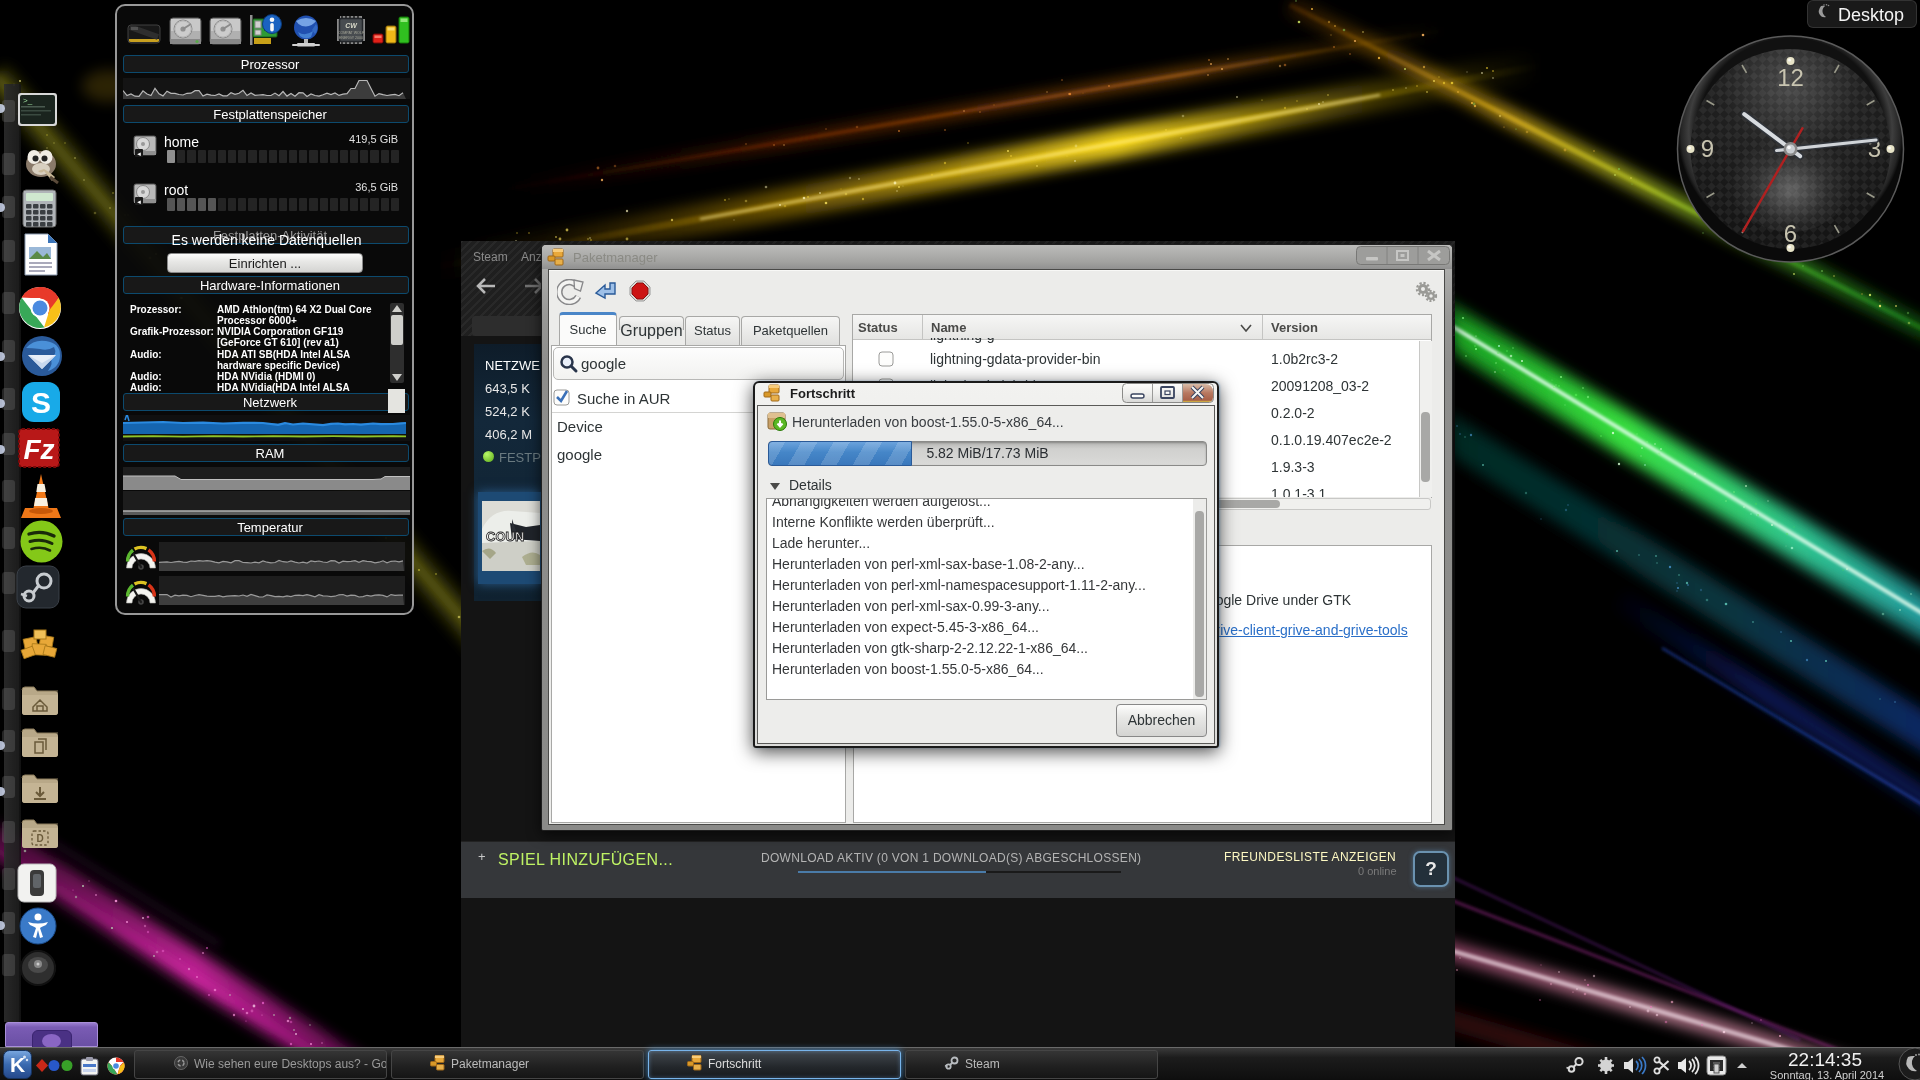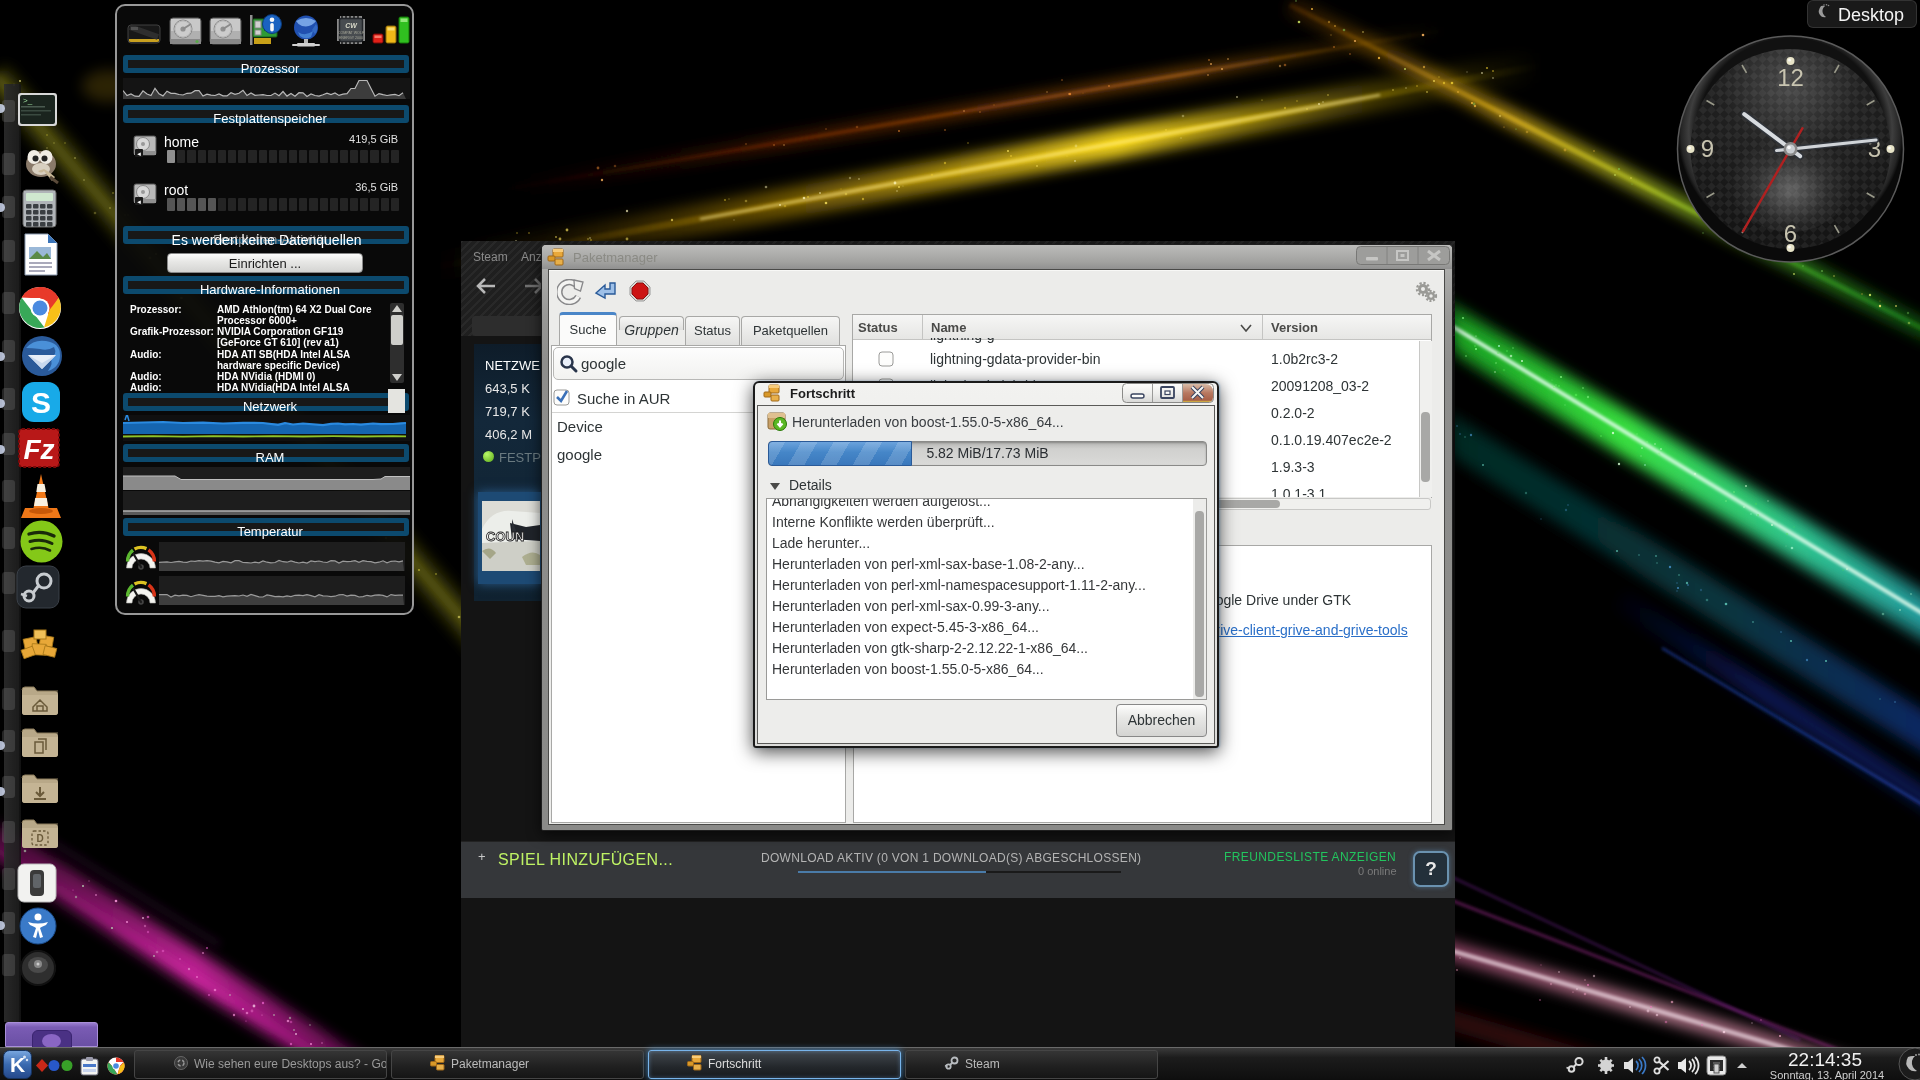--- a/index.html
+++ b/index.html
@@ -1,20 +1,20 @@
 <!DOCTYPE html>
 <html><head><meta charset="utf-8">
 <style>
 *{margin:0;padding:0;box-sizing:border-box;font-family:"Liberation Sans",sans-serif;}
 html,body{width:1920px;height:1080px;overflow:hidden;background:#000;position:relative;}
 .abs{position:absolute;}
 
 #widget{left:115px;top:4px;width:299px;height:611px;background:rgba(10,10,10,0.93);
  border:2px solid rgba(200,200,200,0.75);border-radius:10px;z-index:5;}
-.whdr{position:absolute;left:6px;width:286px;height:18px;background:#181818;border:5px solid #0c4a6e;
+.whdr{position:absolute;left:6px;width:286px;height:18px;background:#181818;border:1px solid #0c4a6e;
  border-radius:3px;color:#fff;font-size:13px;text-align:center;line-height:17px;padding-left:8px;}
 .seg{position:absolute;height:13px;display:flex;gap:2px;}
 .seg i{flex:1;background:#242424;border-radius:1px;}
 .seg i.on1{background:#8f8f8f;}
 .seg i.on2{background:#555;}
 .hwl{color:#fff;font-size:10px;font-weight:bold;position:absolute;}
 .hwv{color:#fff;font-size:10px;font-weight:bold;position:absolute;white-space:nowrap;}
 
 .dicon{position:absolute;z-index:4;}
 
@@ -908,42 +908,42 @@
 <div class="abs" style="left:12px;top:9px;color:#8a8a8a;font-size:12px;">Steam&nbsp;&nbsp;&nbsp;&nbsp;Anzeigen&nbsp;&nbsp;&nbsp;Freunde</div>
 <svg class="abs" style="left:12px;top:33px" width="80" height="24">
  <path d="M22 12 L6 12 M12 5 L5 12 L12 19" stroke="#b8b8b8" stroke-width="2.5" fill="none"></path>
  <path d="M52 12 L68 12 M62 5 L69 12 L62 19" stroke="#707070" stroke-width="2.5" fill="none"></path>
 </svg>
 <div class="abs" style="left:11px;top:75px;width:110px;height:20px;background:#2d2d2d;border-radius:3px;"></div>
 <div class="abs" style="left:0px;top:95px;width:994px;height:746px;background:#141414;"></div>
 <div class="abs" style="left:13px;top:103px;width:67px;height:257px;background:linear-gradient(#0e1c29,#13283a 30%,#102230);"></div>
 <div class="abs" style="left:24px;top:117px;color:#fff;font-size:13px;">NETZWERK</div>
 <div class="abs" style="left:24px;top:140px;color:#e8e8e8;font-size:13px;">643,5 K</div>
-<div class="abs" style="left:24px;top:163px;color:#e8e8e8;font-size:13px;">719,7 K</div>
+<div class="abs" style="left:24px;top:163px;color:#e8e8e8;font-size:13px;">524,2 K</div>
 <div class="abs" style="left:24px;top:186px;color:#e8e8e8;font-size:13px;">406,2 M</div>
 <div class="abs" style="left:22px;top:210px;width:11px;height:11px;border-radius:50%;background:radial-gradient(circle at 35% 30%,#b8f868,#5aa818);"></div>
 <div class="abs" style="left:38px;top:209px;color:#6a7a80;font-size:13px;">FESTPL</div>
 <div class="abs" style="left:17px;top:251px;width:63px;height:92px;background:#1d4a74;box-shadow:0 0 10px #2a5a88;"></div>
 <svg class="abs" style="left:21px;top:260px" width="58" height="70">
  <rect width="58" height="70" fill="#dcdcd6"></rect>
  <path d="M0 28 Q10 8 30 10 L58 12 L58 40 L0 42 Z" fill="#eceeea"></path>
  <path d="M28 22 L44 26 L58 24 L58 40 L30 38 Z" fill="#20242a"></path>
  <path d="M30 18 L34 30 L30 32 Z" fill="#2a2e34"></path>
  <path d="M0 50 Q8 44 14 52 L8 58 Z" fill="#8a8a58"></path>
  <path d="M40 56 Q50 48 58 54 L58 64 L44 64 Z" fill="#9a9a68"></path>
  <path d="M0 42 L58 40 L58 70 L0 70 Z" fill="#c0c2b8" opacity="0.5"></path>
  <text x="4" y="40" font-size="13" font-weight="bold" fill="#f8f8f8" stroke="#222" stroke-width="0.8">COUN</text>
 </svg>
 <div class="abs" style="left:0;top:600px;width:994px;height:57px;background:#35373a;border-top:1px solid #222;"></div>
 <div class="abs" style="left:17px;top:608px;color:#c8c8c8;font-size:13px;">+</div>
 <div class="abs" style="left:37px;top:610px;color:#bef264;font-size:16px;letter-spacing:0.4px;">SPIEL HINZUFÜGEN...</div>
 <div class="abs" style="left:300px;top:610px;color:#b4b4b4;font-size:12px;letter-spacing:0.3px;">DOWNLOAD AKTIV (0 VON 1 DOWNLOAD(S) ABGESCHLOSSEN)</div>
 <div class="abs" style="left:337px;top:630px;width:188px;height:2px;background:#4a7ba8;"></div>
 <div class="abs" style="left:525px;top:630px;width:135px;height:2px;background:#1a1a1a;"></div>
-<div class="abs" style="left:763px;top:609px;color:#22c55e;font-size:12px;letter-spacing:0.4px;">FREUNDESLISTE ANZEIGEN</div>
+<div class="abs" style="left:763px;top:609px;color:#fef9c3;font-size:12px;letter-spacing:0.4px;">FREUNDESLISTE ANZEIGEN</div>
 <div class="abs" style="left:897px;top:624px;color:#7a7a7a;font-size:11px;">0 online</div>
 <div class="abs" style="left:952px;top:610px;width:36px;height:36px;background:#23303a;border:2px solid #6a92b0;border-radius:7px;box-shadow:0 0 5px rgba(90,140,180,0.6);color:#e8e8e8;font-size:19px;font-weight:bold;text-align:center;line-height:32px;">?</div>
 </div>
 <div id="pakwin" class="abs">
 <div class="abs" style="left:0;top:0;width:912px;height:587px;background:linear-gradient(#b6b6b4,#989896 12%,#8e8e8c 20%,#8a8a88);border:1px solid #1f1f1f;border-radius:5px 5px 2px 2px;box-shadow:0 3px 14px rgba(0,0,0,0.65);"></div>
 <div class="abs" style="left:1px;top:1px;width:910px;height:24px;background:linear-gradient(#bcbcba,#a2a2a0 70%,#909090);border-radius:4px 4px 0 0;"></div>
 <svg class="abs" style="left:6px;top:4px" width="18" height="18">
 <rect x="6" y="1" width="10" height="8" rx="1" fill="#e8a83a" stroke="#a06818"></rect>
 <rect x="6" y="1" width="10" height="3" fill="#f8cc7a"></rect>
 <rect x="1" y="8" width="7" height="5" rx="1" fill="#d89828" stroke="#a06818"></rect>
@@ -978,21 +978,21 @@
 <g fill="#9a9a96">
 <circle cx="9" cy="9" r="5"></circle>
         <circle cx="9" cy="9" r="6" fill="none" stroke="#9a9a96" stroke-width="2.4" stroke-dasharray="2.2 1.8"></circle>
 <circle cx="9" cy="9" r="2" fill="#ececea"></circle>
 <circle cx="17" cy="16" r="4"></circle>
         <circle cx="17" cy="16" r="5" fill="none" stroke="#9a9a96" stroke-width="2.2" stroke-dasharray="2 1.6"></circle>
 <circle cx="17" cy="16" r="1.7" fill="#ececea"></circle>
 </g>
 </svg>
 <div class="abs" style="left:18px;top:68px;width:58px;height:33px;background:#fbfbfa;border:1px solid #a8a8a6;border-bottom:none;border-top:3px solid #4a86c8;border-radius:4px 4px 0 0;color:#2e3436;font-size:13px;text-align:center;line-height:29px;z-index:2;">Suche</div>
-<div class="abs" style="left:78px;top:72px;width:65px;height:14px;background:linear-gradient(#f6f6f5,#e0e0de);border:1px solid #a8a8a6;border-bottom:none;border-radius:4px 4px 0 0;color:#2e3436;font-size:14px;text-align:center;line-height:27px;font-style:italic;">Gruppen</div>
+<div class="abs" style="left:78px;top:72px;width:65px;height:14px;background:linear-gradient(#f6f6f5,#e0e0de);border:1px solid #a8a8a6;border-bottom:none;border-radius:4px 4px 0 0;color:#2e3436;font-size:16px;text-align:center;line-height:27px;">Gruppen</div>
 <div class="abs" style="left:144px;top:72px;width:55px;height:29px;background:linear-gradient(#f6f6f5,#e0e0de);border:1px solid #a8a8a6;border-bottom:none;border-radius:4px 4px 0 0;color:#2e3436;font-size:13px;text-align:center;line-height:27px;">Status</div>
 <div class="abs" style="left:200px;top:72px;width:99px;height:29px;background:linear-gradient(#f6f6f5,#e0e0de);border:1px solid #a8a8a6;border-bottom:none;border-radius:4px 4px 0 0;color:#2e3436;font-size:13px;text-align:center;line-height:27px;">Paketquellen</div>
 <div class="abs" style="left:10px;top:101px;width:295px;height:478px;background:#fff;border:1px solid #a8a8a6;"></div>
 <div class="abs" style="left:12px;top:103px;width:291px;height:33px;background:linear-gradient(#fdfdfd,#f2f2f0);border:1px solid #b8b8b6;border-radius:5px;"></div>
 <svg class="abs" style="left:18px;top:110px" width="20" height="20">
 <circle cx="8" cy="8" r="5.5" fill="#e8eef8" stroke="#28344a" stroke-width="2.5"></circle>
 <line x1="12.5" y1="12.5" x2="17" y2="17" stroke="#28344a" stroke-width="3" stroke-linecap="round"></line>
 </svg>
 <div class="abs" style="left:40px;top:111px;color:#2e3436;font-size:15px;">google</div>
 <svg class="abs" style="left:12px;top:145px" width="18" height="18">

